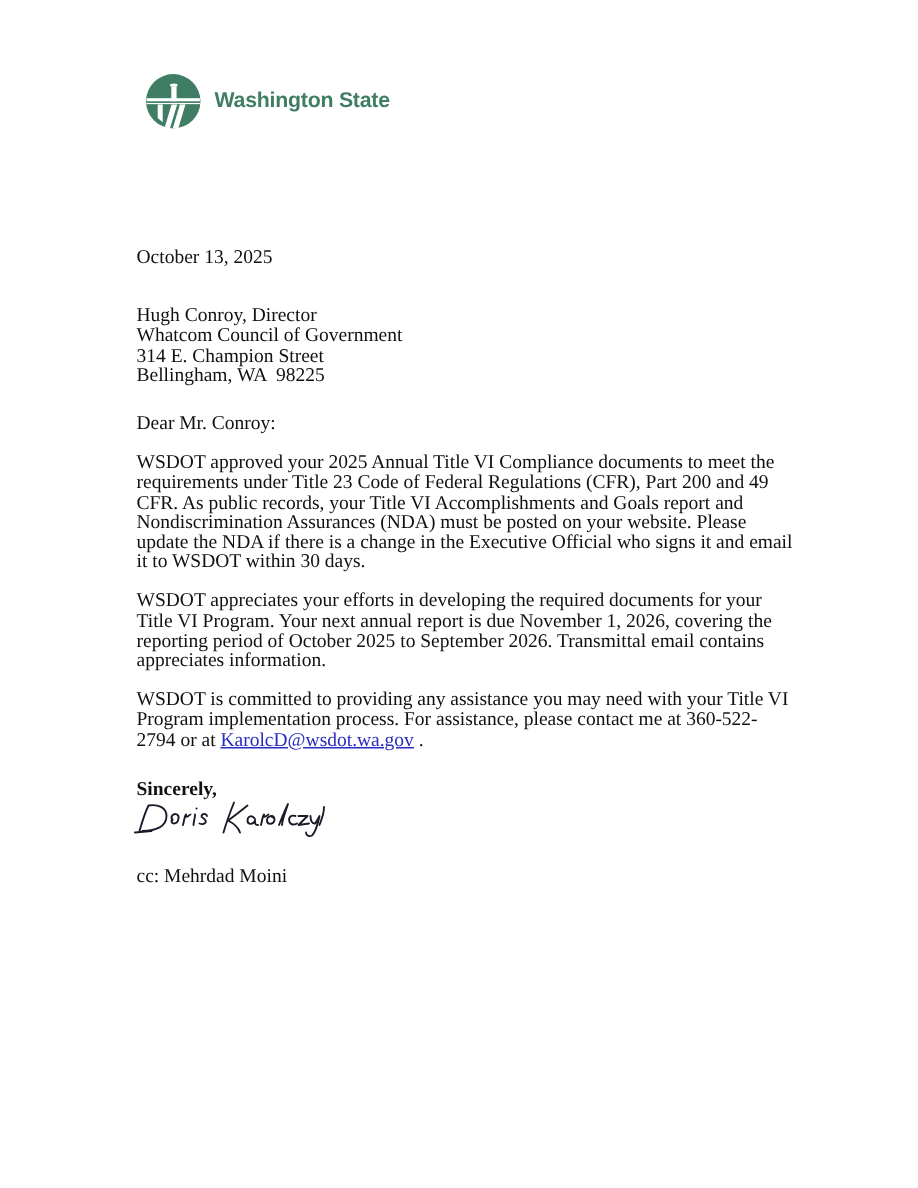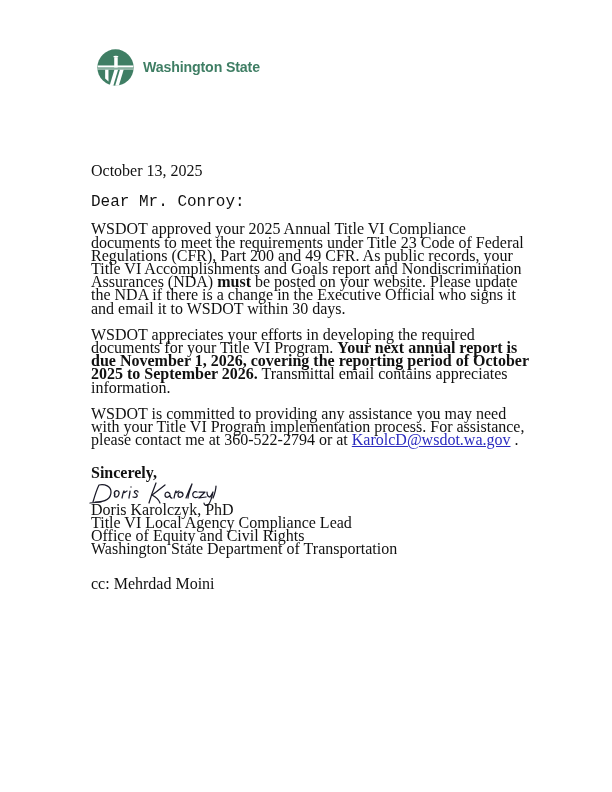--- a/index.html
+++ b/index.html
@@ -67,39 +67,38 @@
     display: block;
     height: 4px;
   }
 
   
   .body-wrap {
     position: absolute;
     left: 91px;
     top: 164px;
     width: 439px;
-    font-size: 16px;
+    font-size: 13px;
     line-height: 13.2px;
   }
   .date-line {
     margin: 0 0 0 0;
   }
   .addr-block {
     margin: 26px 0 0 0;
   }
   .addr-block div { white-space: pre; }
   .salutation {
     margin: 19px 0 0 0;
-    font-family: Liberation Mono, monospace;
   }
   p.para {
     margin: 13px 0 0 0;
     text-align: left;
   }
-  b { font-weight: bold; }
+  b { font-weight: normal; }
   a.maillink {
     color: #2b2bc0;
     text-decoration: underline;
   }
   .closing {
     margin: 20px 0 0 0;
     font-weight: bold;
   }
   .sig-svg {
     display: block;
@@ -140,20 +139,26 @@
       </div>
     </div>
 
 
   </div>
 
   <div class="body-wrap">
 
     <div class="date-line">October 13, 2025</div>
 
+    <div class="addr-block">
+      <div>Hugh Conroy, Director</div>
+      <div>Whatcom Council of Government</div>
+      <div>314 E. Champion Street</div>
+      <div>Bellingham, WA  98225</div>
+    </div>
 
     <div class="salutation">Dear Mr. Conroy:</div>
 
     <p class="para"><span>WSDOT approved your 2025 Annual Title VI Compliance documents to meet the requirements under Title 23 Code of Federal Regulations (CFR), Part 200 and 49 CFR. As public records, your Title VI Accomplishments and Goals report and Nondiscrimination Assurances (NDA) </span><b>must</b><span> be posted on your website. Please update the NDA if there is a change in the Executive Official who signs it and email it to WSDOT within 30 days.</span></p>
 
     <p class="para"><span>WSDOT appreciates your efforts in developing the required documents for your Title VI Program. </span><b>Your next annual report is due November 1, 2026, covering the reporting period of October 2025 to September 2026.</b><span>  Transmittal email contains appreciates information.</span></p>
 
     <p class="para"><span>WSDOT is committed to providing any assistance you may need with your Title VI Program implementation process.  For assistance, please contact me at 360-522-2794 or at </span><a class="maillink" href="#">KarolcD@wsdot.wa.gov</a><span> .</span></p>
 
     <div class="closing">Sincerely,</div>
@@ -187,24 +192,18 @@
         <path d="M108 11 C105 10 103 12 104 15 C105 17 107 17 109 16"></path>
 
         <path d="M110 11 L116 11 L110 17 L117 16"></path>
 
         <path d="M118 11 C118 14 119 16 121 16 C122 15 123 13 124 11 C123 16 122 21 119 24 C117 25 115 24 115 22"></path>
 
         <path d="M124 17 C126 12 127 8 127 5"></path>
       </g>
     </svg>
 
-    <div class="sig-names">
-      <div>Doris Karolczyk, PhD</div>
-      <div>Title VI Local Agency Compliance Lead</div>
-      <div>Office of Equity and Civil Rights</div>
-      <div>Washington State Department of Transportation</div>
-    </div>
 
     <div class="cc-line">cc: Mehrdad Moini</div>
 
   </div>
 
 </div>
 
 </body></html>

